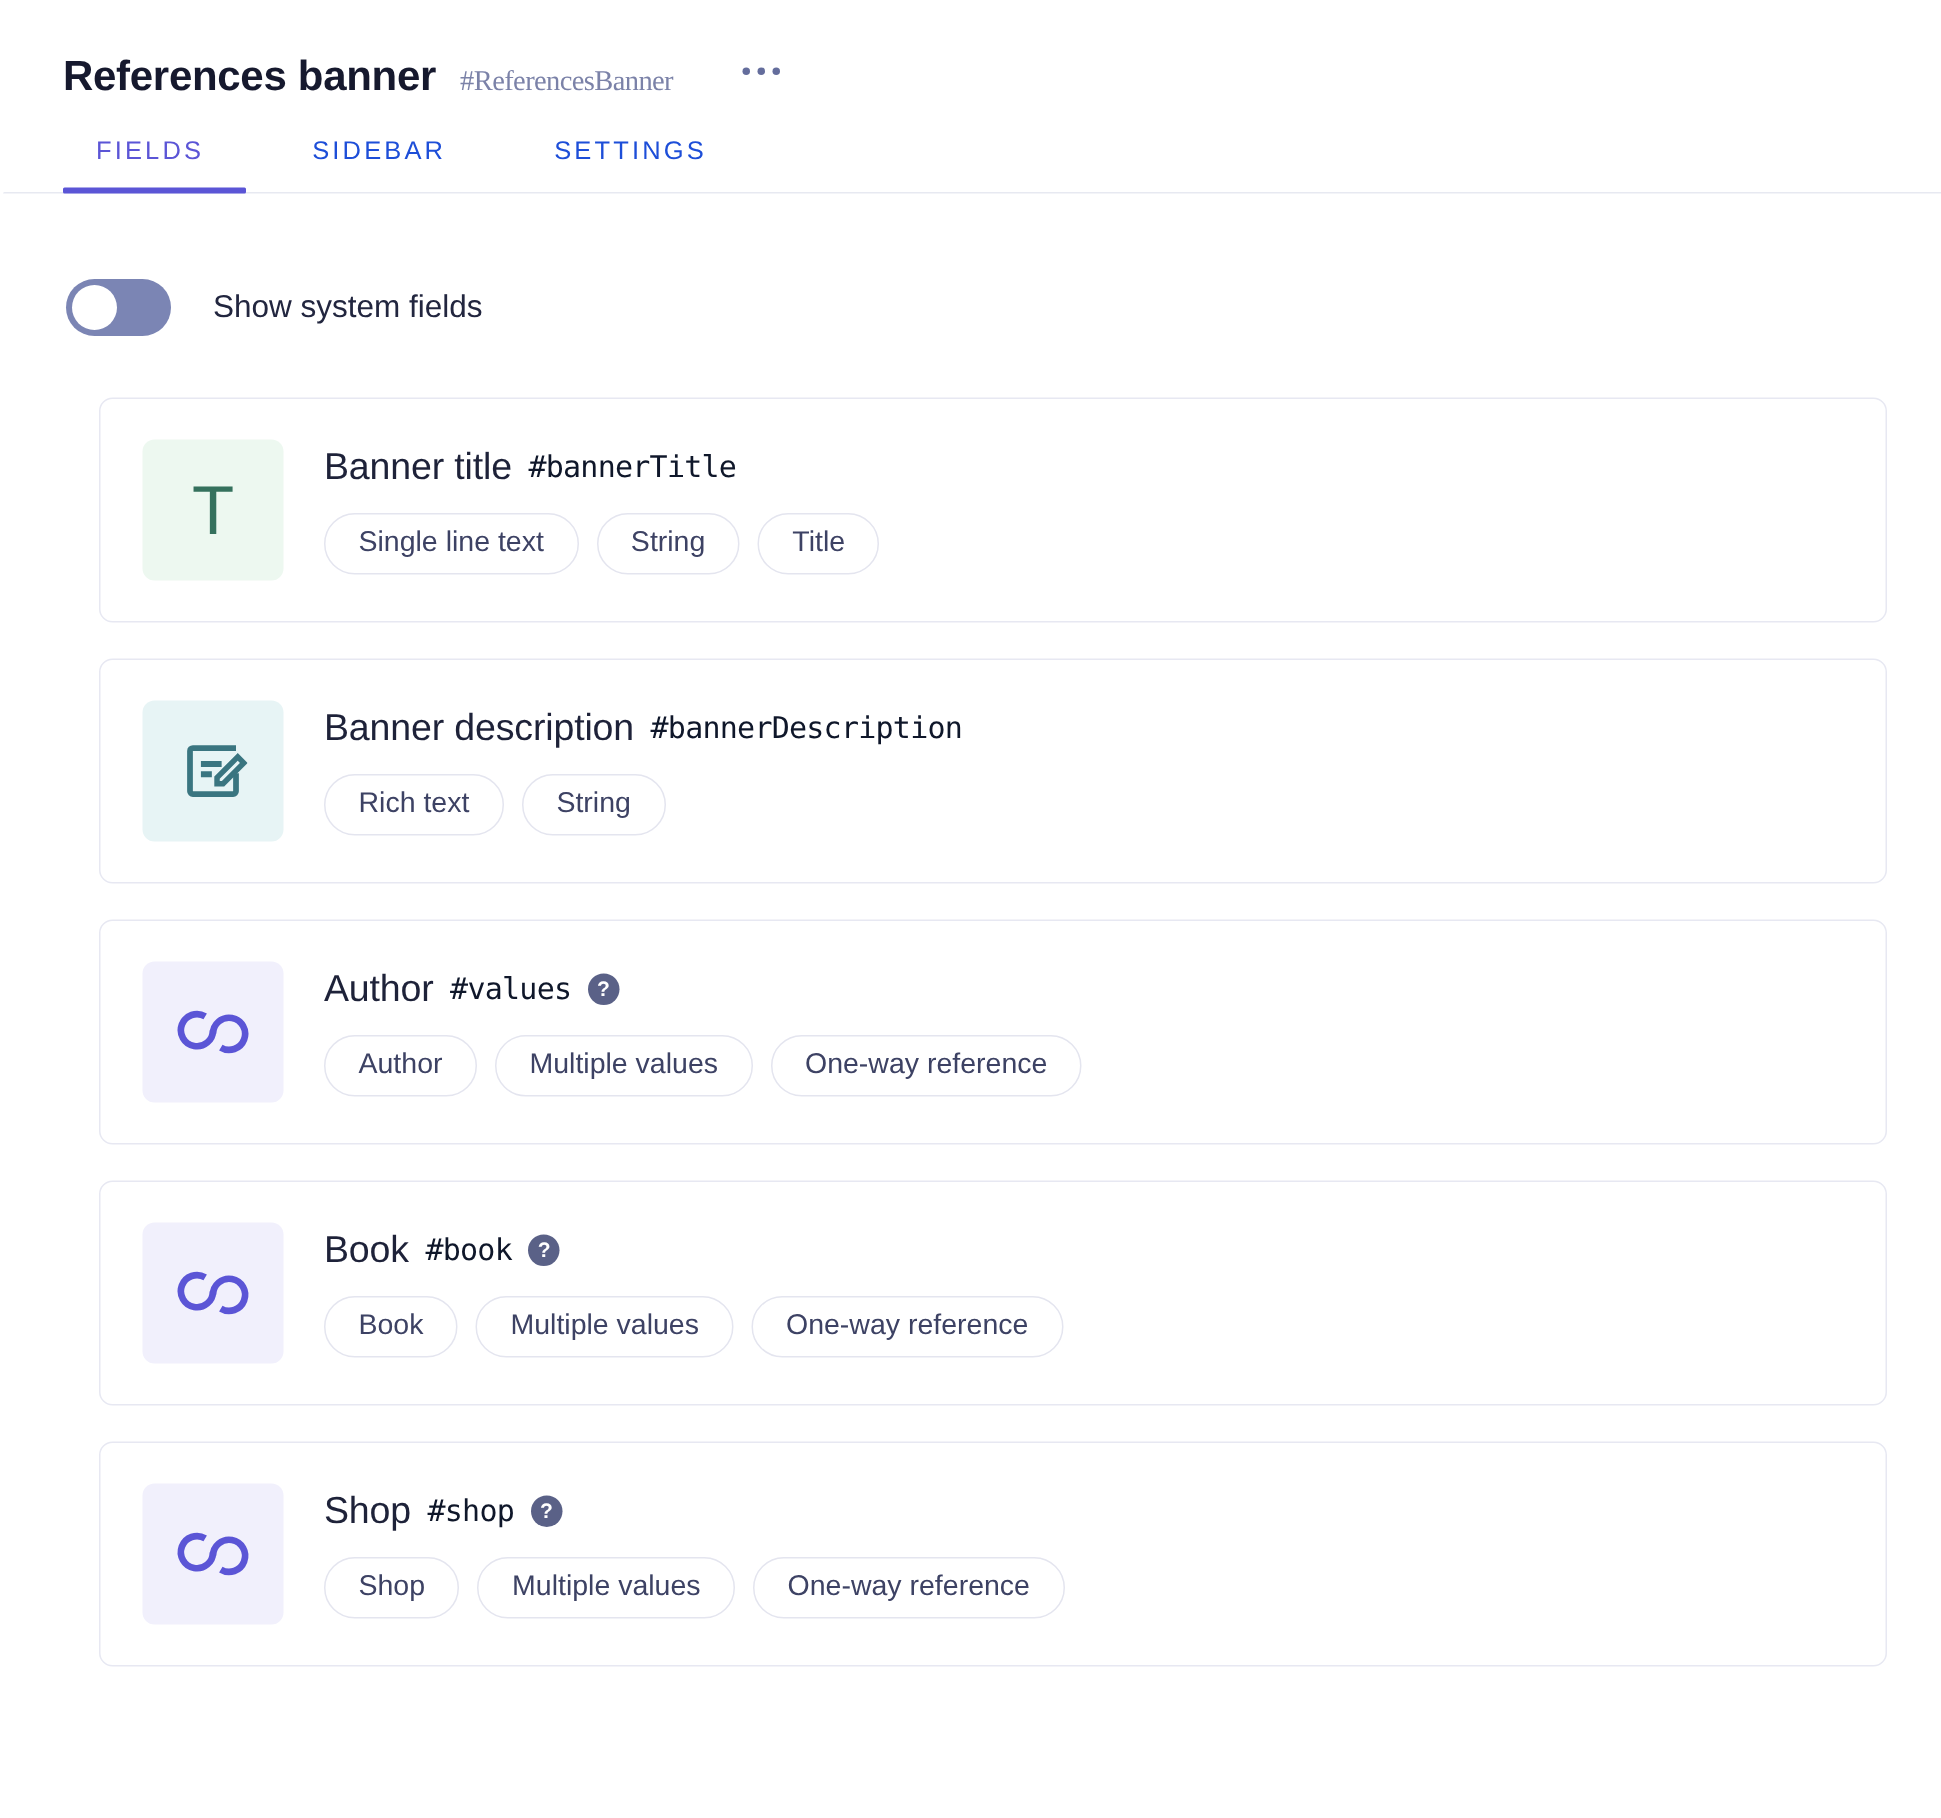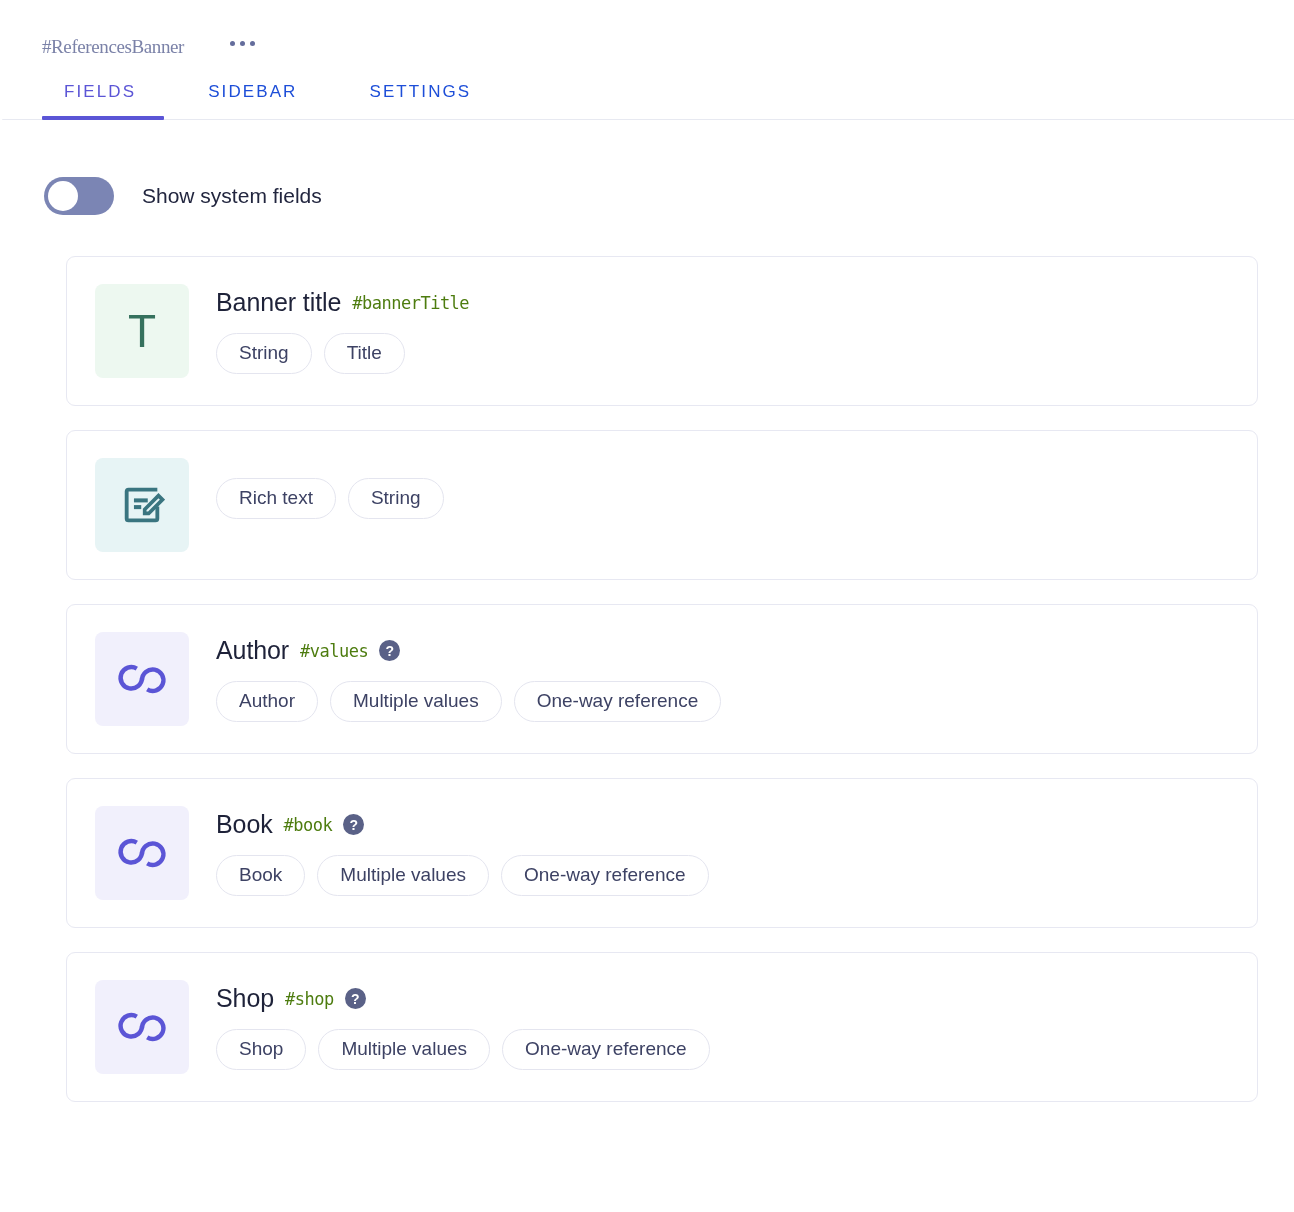--- a/index.html
+++ b/index.html
@@ -172,22 +172,22 @@
     flex-wrap: nowrap;
   }
   .field-name {
     font-size: 25px;
     font-weight: 400;
     color: #1e2239;
     letter-spacing: -0.1px;
   }
   .field-id {
     font-family: "DejaVu Sans Mono", monospace;
-    font-size: 17px;
-    color: #4d7c0f;
+    font-size: 20px;
+    color: #0f172a;
     letter-spacing: -0.5px;
   }
   .help-badge {
     width: 21px;
     height: 21px;
     border-radius: 50%;
     background: #5a6187;
     color: #ffffff;
     font-size: 14px;
     font-weight: 700;
@@ -213,20 +213,21 @@
     padding: 8px 22px 9px 22px;
     line-height: 1.15;
     white-space: nowrap;
   }
 </style>
 </head>
 <body>
 
 <div class="header">
   <div class="title-row">
+    <span class="page-title">References banner</span>
     <span class="page-id">#ReferencesBanner</span>
     <span class="kebab">
       <i></i>
       <i></i>
       <i></i>
     </span>
   </div>
 </div>
 
 <div class="tabs-wrap">
@@ -250,36 +251,41 @@
   <div class="field-card">
     <div class="icon-box text">
       <span class="glyph-T">T</span>
     </div>
     <div class="field-body">
       <div class="field-head">
         <span class="field-name">Banner title</span>
         <span class="field-id">#bannerTitle</span>
       </div>
       <div class="tags">
+        <span class="tag">Single line text</span>
         <span class="tag">String</span>
         <span class="tag">Title</span>
       </div>
     </div>
   </div>
 
   <div class="field-card">
     <div class="icon-box rich">
       <svg width="46" height="46" viewBox="0 0 24 24" fill="none" aria-hidden="true">
         <path d="M19 4H5a1 1 0 0 0-1 1v14a1 1 0 0 0 1 1h14a1 1 0 0 0 1-1v-5.2" stroke="#3a7580" stroke-width="2" stroke-linecap="square"></path>
         <path d="M7.8 9.6h7.2" stroke="#3a7580" stroke-width="2.1" stroke-linecap="butt"></path>
         <path d="M7.8 13.1h3.8" stroke="#3a7580" stroke-width="2.1" stroke-linecap="butt"></path>
         <path d="M20.6 7.1 13.4 14.3v2.1h2.1l7.2-7.2-2.1-2.1z" fill="#e7f4f5" stroke="#3a7580" stroke-width="1.9" stroke-linejoin="miter"></path>
       </svg>
     </div>
     <div class="field-body">
+      <div class="field-head">
+        <span class="field-name">Banner description</span>
+        <span class="field-id">#bannerDescription</span>
+      </div>
       <div class="tags">
         <span class="tag">Rich text</span>
         <span class="tag">String</span>
       </div>
     </div>
   </div>
 
   <div class="field-card">
     <div class="icon-box ref">
       <svg width="52" height="52" viewBox="0 0 34 24" fill="none" aria-hidden="true">

